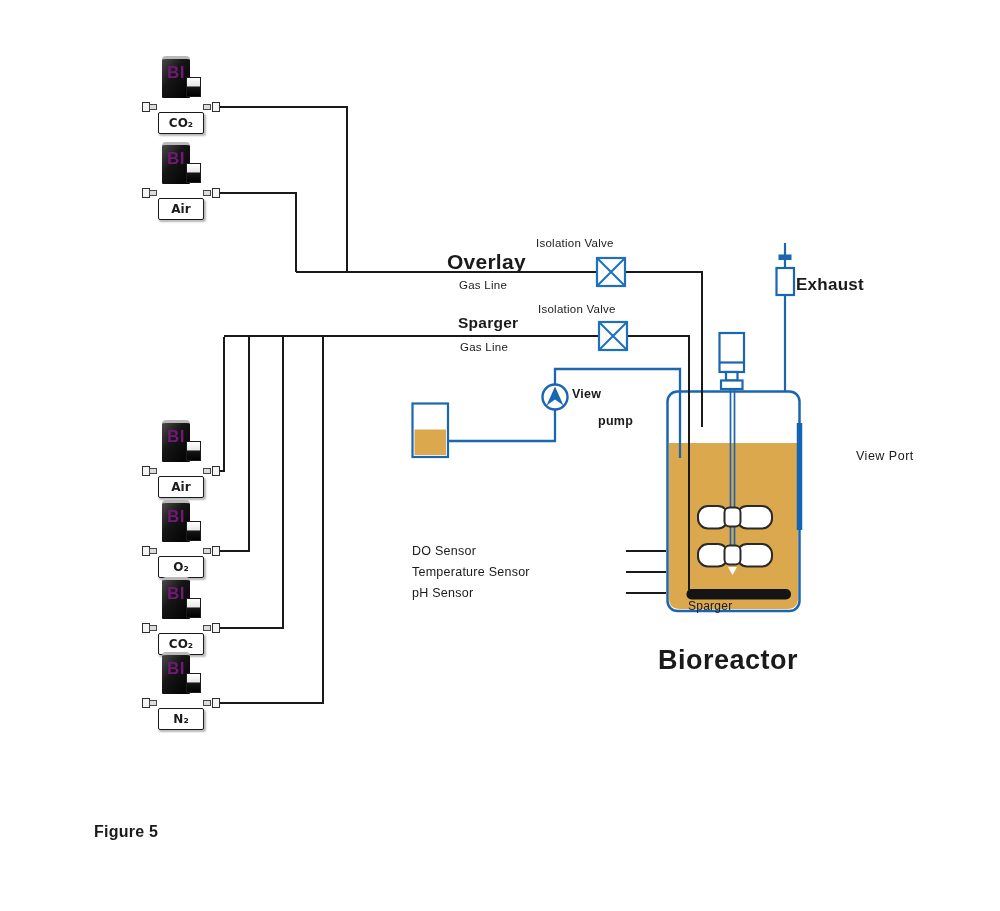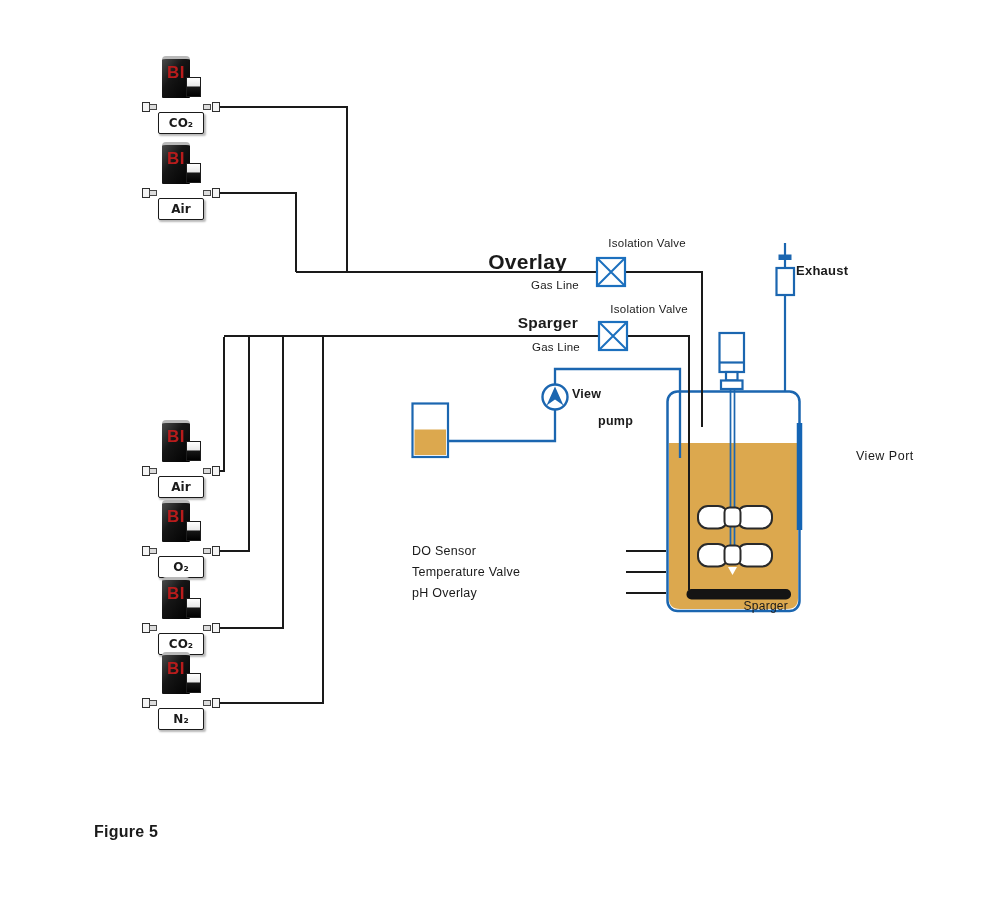--- a/index.html
+++ b/index.html
@@ -2,30 +2,30 @@
 <html><head>
 <meta charset="utf-8">
 <style>
   html,body{margin:0;padding:0;}
   body{width:1000px;height:911px;position:relative;background:#ffffff;
        font-family:"Liberation Sans",sans-serif;color:#1a1a1a;overflow:hidden;}
   .stage{position:absolute;left:0;top:0;width:1000px;height:911px;}
   svg.piping{position:absolute;left:0;top:0;}
   .lbl{position:absolute;white-space:pre;letter-spacing:.25px;}
   .lbl.bold{font-weight:bold;}
-  .center{text-align:right;}
+  .center{text-align:left;}
   .right{text-align:left;}
 
   
   .mfc{position:absolute;width:80px;height:68px;}
   .mfc .tower{position:absolute;left:20px;top:0;width:28px;height:42px;
       background:linear-gradient(125deg,#4a4a4a 0%,#161616 40%,#000 100%);
       border-radius:4px 4px 1px 1px;border-top:3px solid #b9b9b9;box-sizing:border-box;}
   .mfc .bi{position:absolute;left:20px;top:7px;width:28px;text-align:center;
-      color:#b91c1c;font-weight:bold;font-size:17px;letter-spacing:.5px;}
+      color:#701a75;font-weight:bold;font-size:17px;letter-spacing:.5px;}
   .mfc .step{position:absolute;left:44px;top:21px;width:15px;height:20px;
       border:1.6px solid #1c1c1c;box-sizing:border-box;
       background:linear-gradient(180deg,#ffffff 0%,#e9e9e9 42%,#151515 52%,#000 100%);}
   .mfc .mbody{position:absolute;left:16px;top:56px;width:46px;height:22px;background:#fff;
       border:1.8px solid #1a1a1a;border-radius:2px;box-sizing:border-box;
       display:flex;align-items:center;justify-content:center;
       font-family:"DejaVu Sans",sans-serif;font-size:12px;font-weight:bold;
       box-shadow:1.5px 2px 2px rgba(0,0,0,.28);}
   .mfc .nut{position:absolute;top:46px;width:8px;height:10px;background:#f4f4f4;
       border:1.6px solid #2e2e2e;box-sizing:border-box;}
@@ -188,25 +188,26 @@
   <div class="lbl center" style="left:459px;top:279px;width:120px;font-size:11.5px;">Gas Line</div>
   <div class="lbl center" style="left:536px;top:237px;width:150px;font-size:11.5px;">Isolation Valve</div>
 
   <div class="lbl bold center" style="left:458px;top:314px;width:120px;font-size:15.5px;">Sparger</div>
   <div class="lbl center" style="left:460px;top:341px;width:120px;font-size:11.5px;">Gas Line</div>
   <div class="lbl center" style="left:538px;top:303px;width:150px;font-size:11.5px;">Isolation Valve</div>
 
   <div class="lbl bold" style="left:572px;top:388px;font-size:12.5px;line-height:13.5px;"><span>View</span><br>
        <span>pump</span></div>
 
-  <div class="lbl bold" style="left:796px;top:263px;font-size:13px;">Exhaust</div>
+  <div class="lbl bold" style="left:796px;top:275px;font-size:17px;">Exhaust</div>
 
   <div class="lbl" style="left:828px;top:449px;font-size:12.5px;letter-spacing:.5px;margin-left:28px;">View Port</div>
 
   <div class="lbl right" style="left:412px;top:544px;width:210px;font-size:12.5px;">DO Sensor</div>
-  <div class="lbl right" style="left:412px;top:565px;width:210px;font-size:12.5px;">Temperature Valve</div>
-  <div class="lbl right" style="left:412px;top:586px;width:210px;font-size:12.5px;">pH Overlay</div>
+  <div class="lbl right" style="left:412px;top:565px;width:210px;font-size:12.5px;">Temperature Sensor</div>
+  <div class="lbl right" style="left:412px;top:586px;width:210px;font-size:12.5px;">pH Sensor</div>
 
   <div class="lbl center" style="left:688px;top:599px;width:100px;font-size:12px;">Sparger</div>
 
+  <div class="lbl bold" style="left:658px;top:645px;font-size:27px;letter-spacing:.5px;">Bioreactor</div>
 
   <div class="lbl bold" style="left:94px;top:823px;font-size:16px;">Figure 5</div>
 </div>
 
 </body></html>

